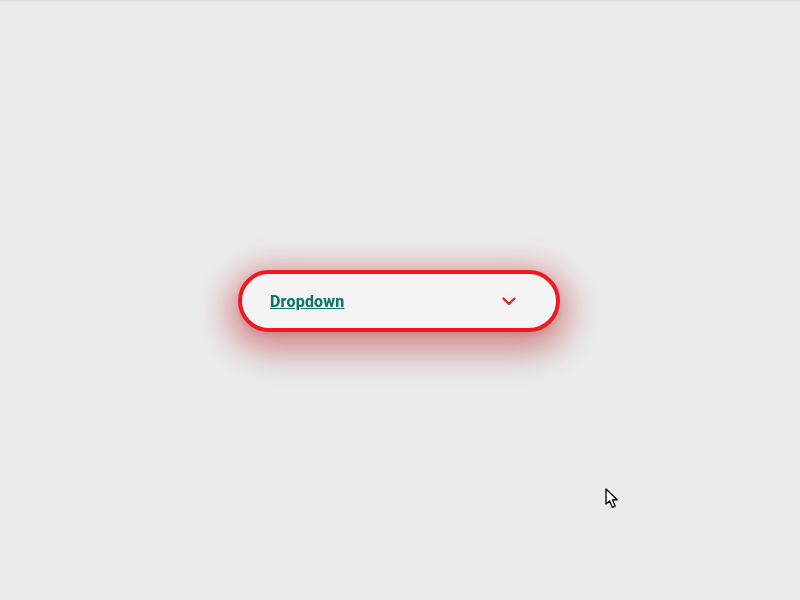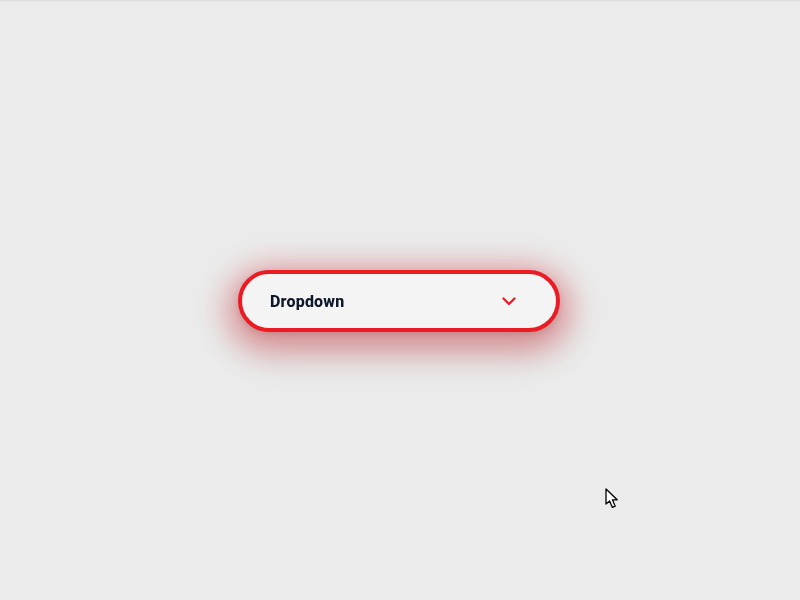--- a/index.html
+++ b/index.html
@@ -38,24 +38,25 @@
       align-items: center;
       justify-content: space-between;
       padding: 0 40px 0 28px;
       cursor: pointer;
       box-shadow:
         0 2px 6px rgba(0,0,0,0.1),
         0 8px 30px 10px rgba(236,26,35,0.35),
         0 14px 40px 4px rgba(0,0,0,0.15);
     }
     .dropdown-label {
-      color: #0f172a;
+      color: #0f766e;
       font-weight: 800;
       font-size: 16px;
       letter-spacing: 0.2px;
+      text-decoration: underline;
     }
     .chevron {
       width: 14px;
       height: 14px;
       display: flex;
       align-items: center;
       justify-content: center;
       flex-shrink: 0;
     }
     .chevron svg {

